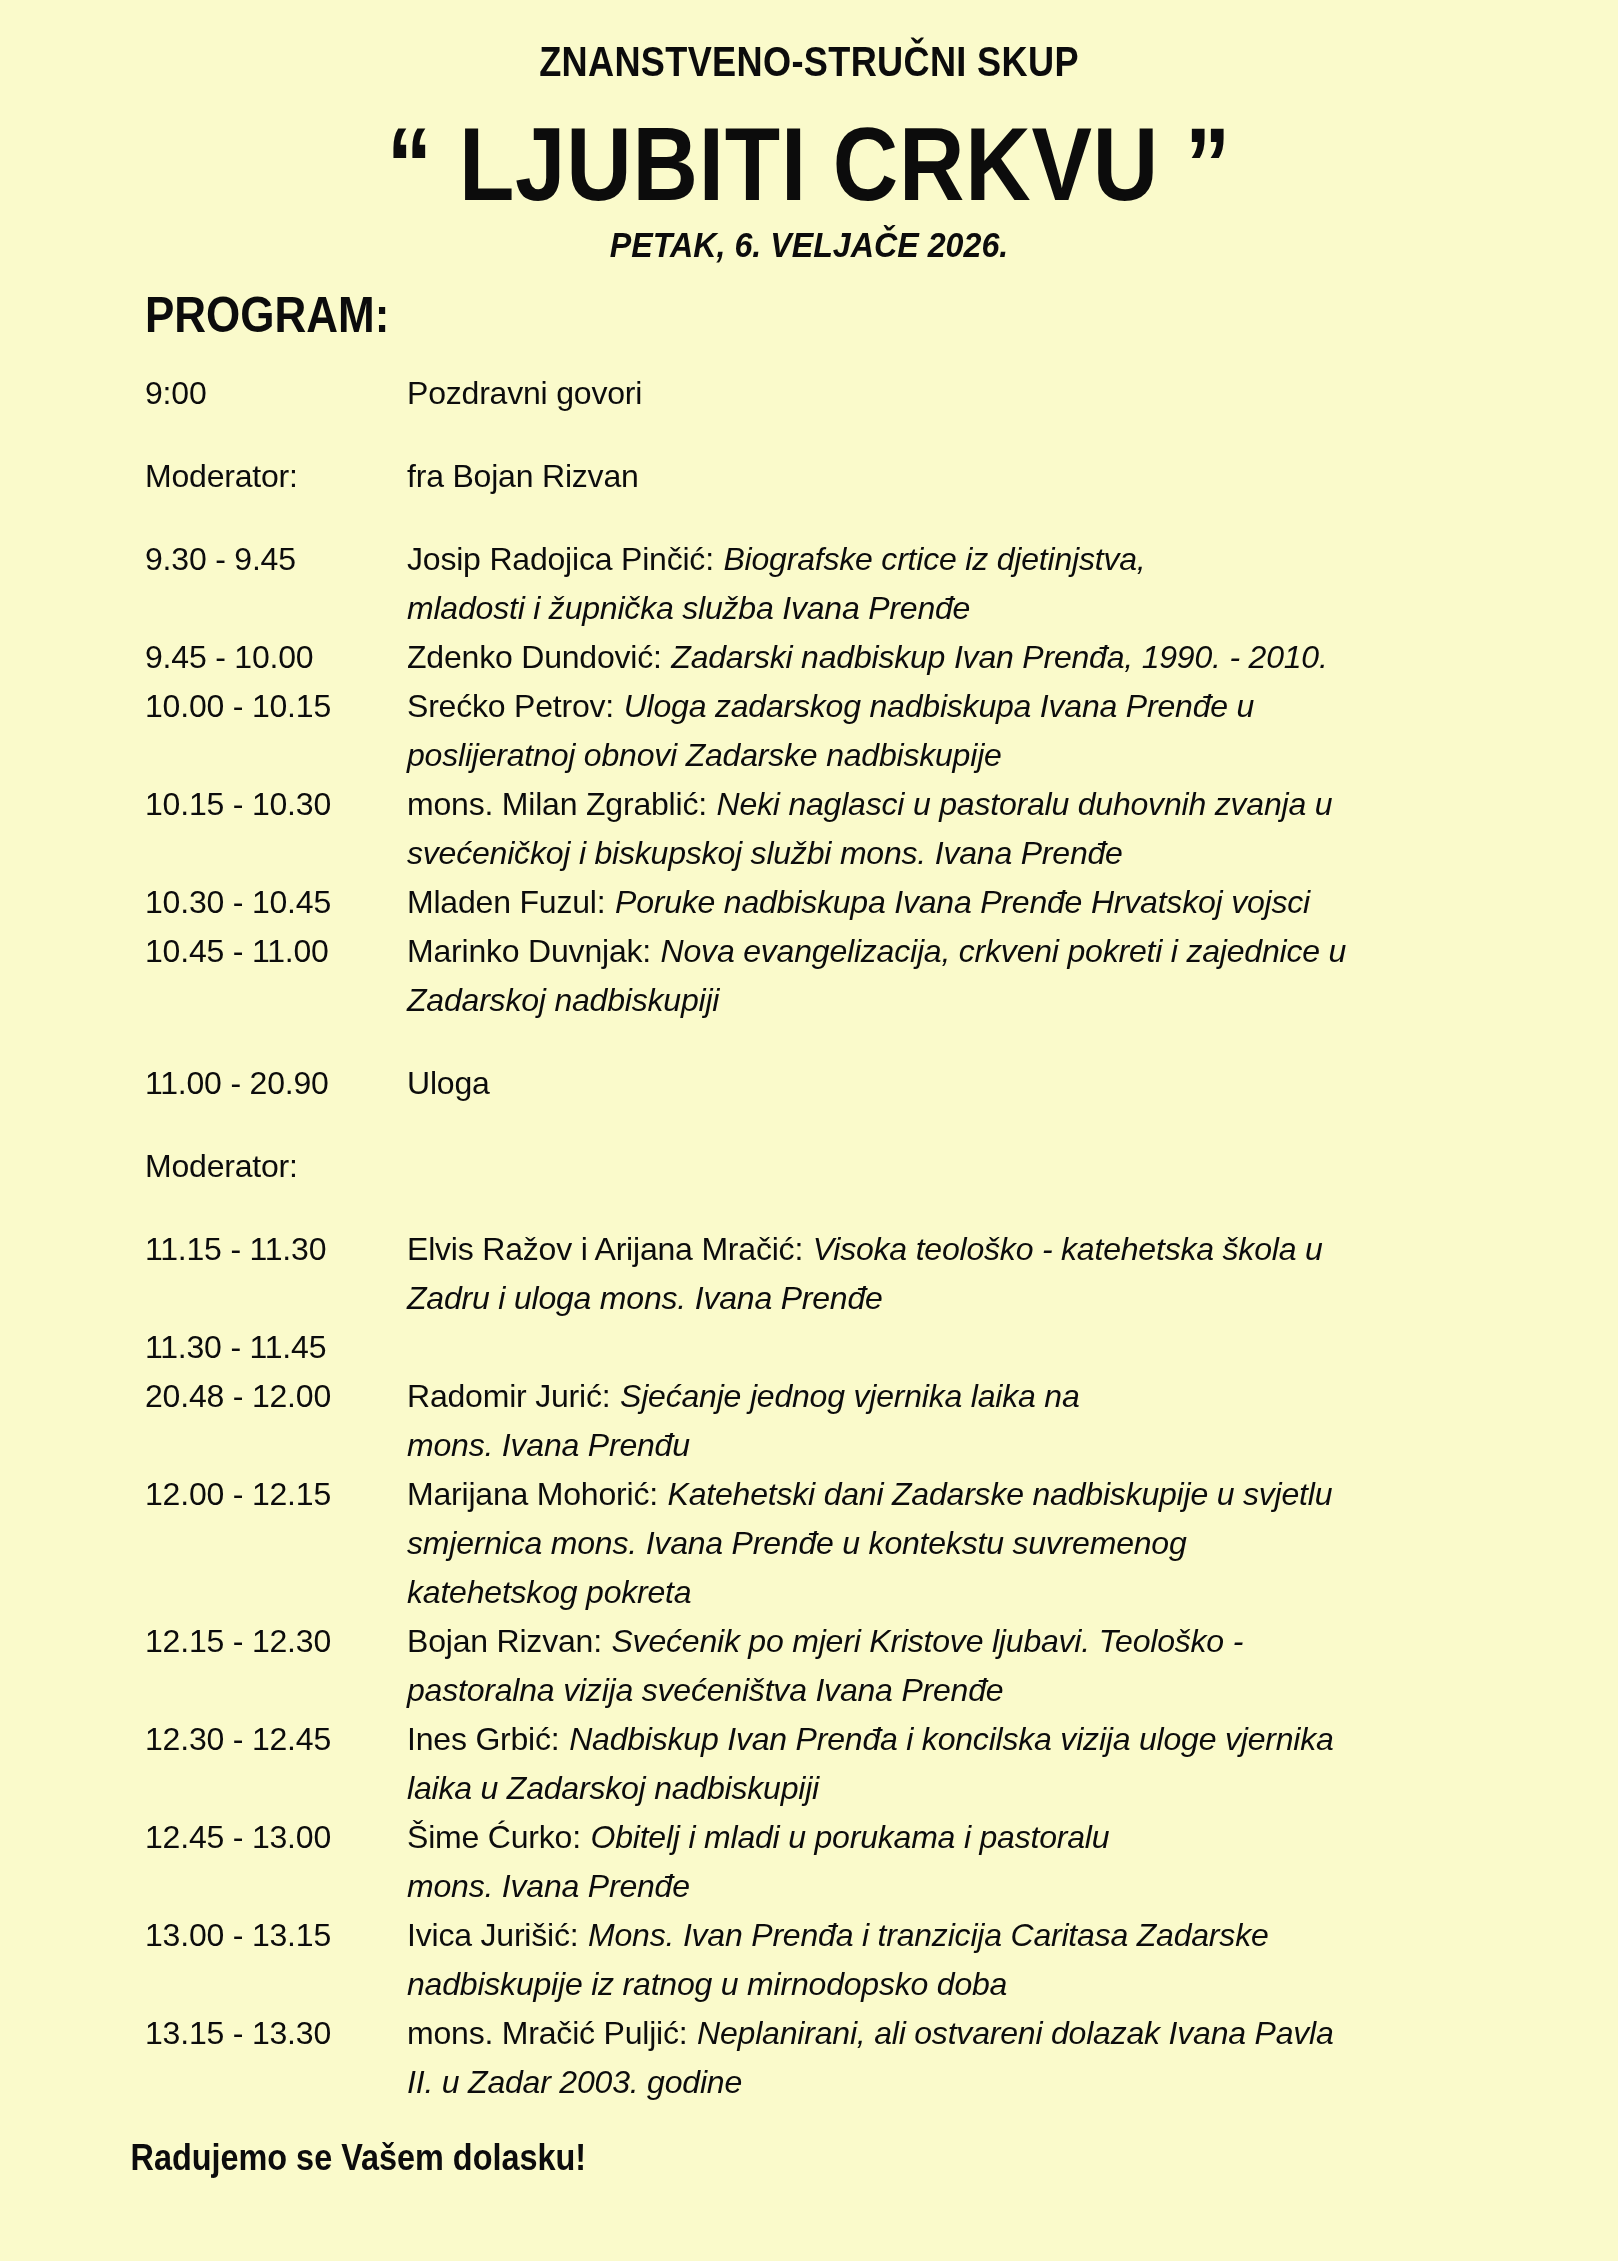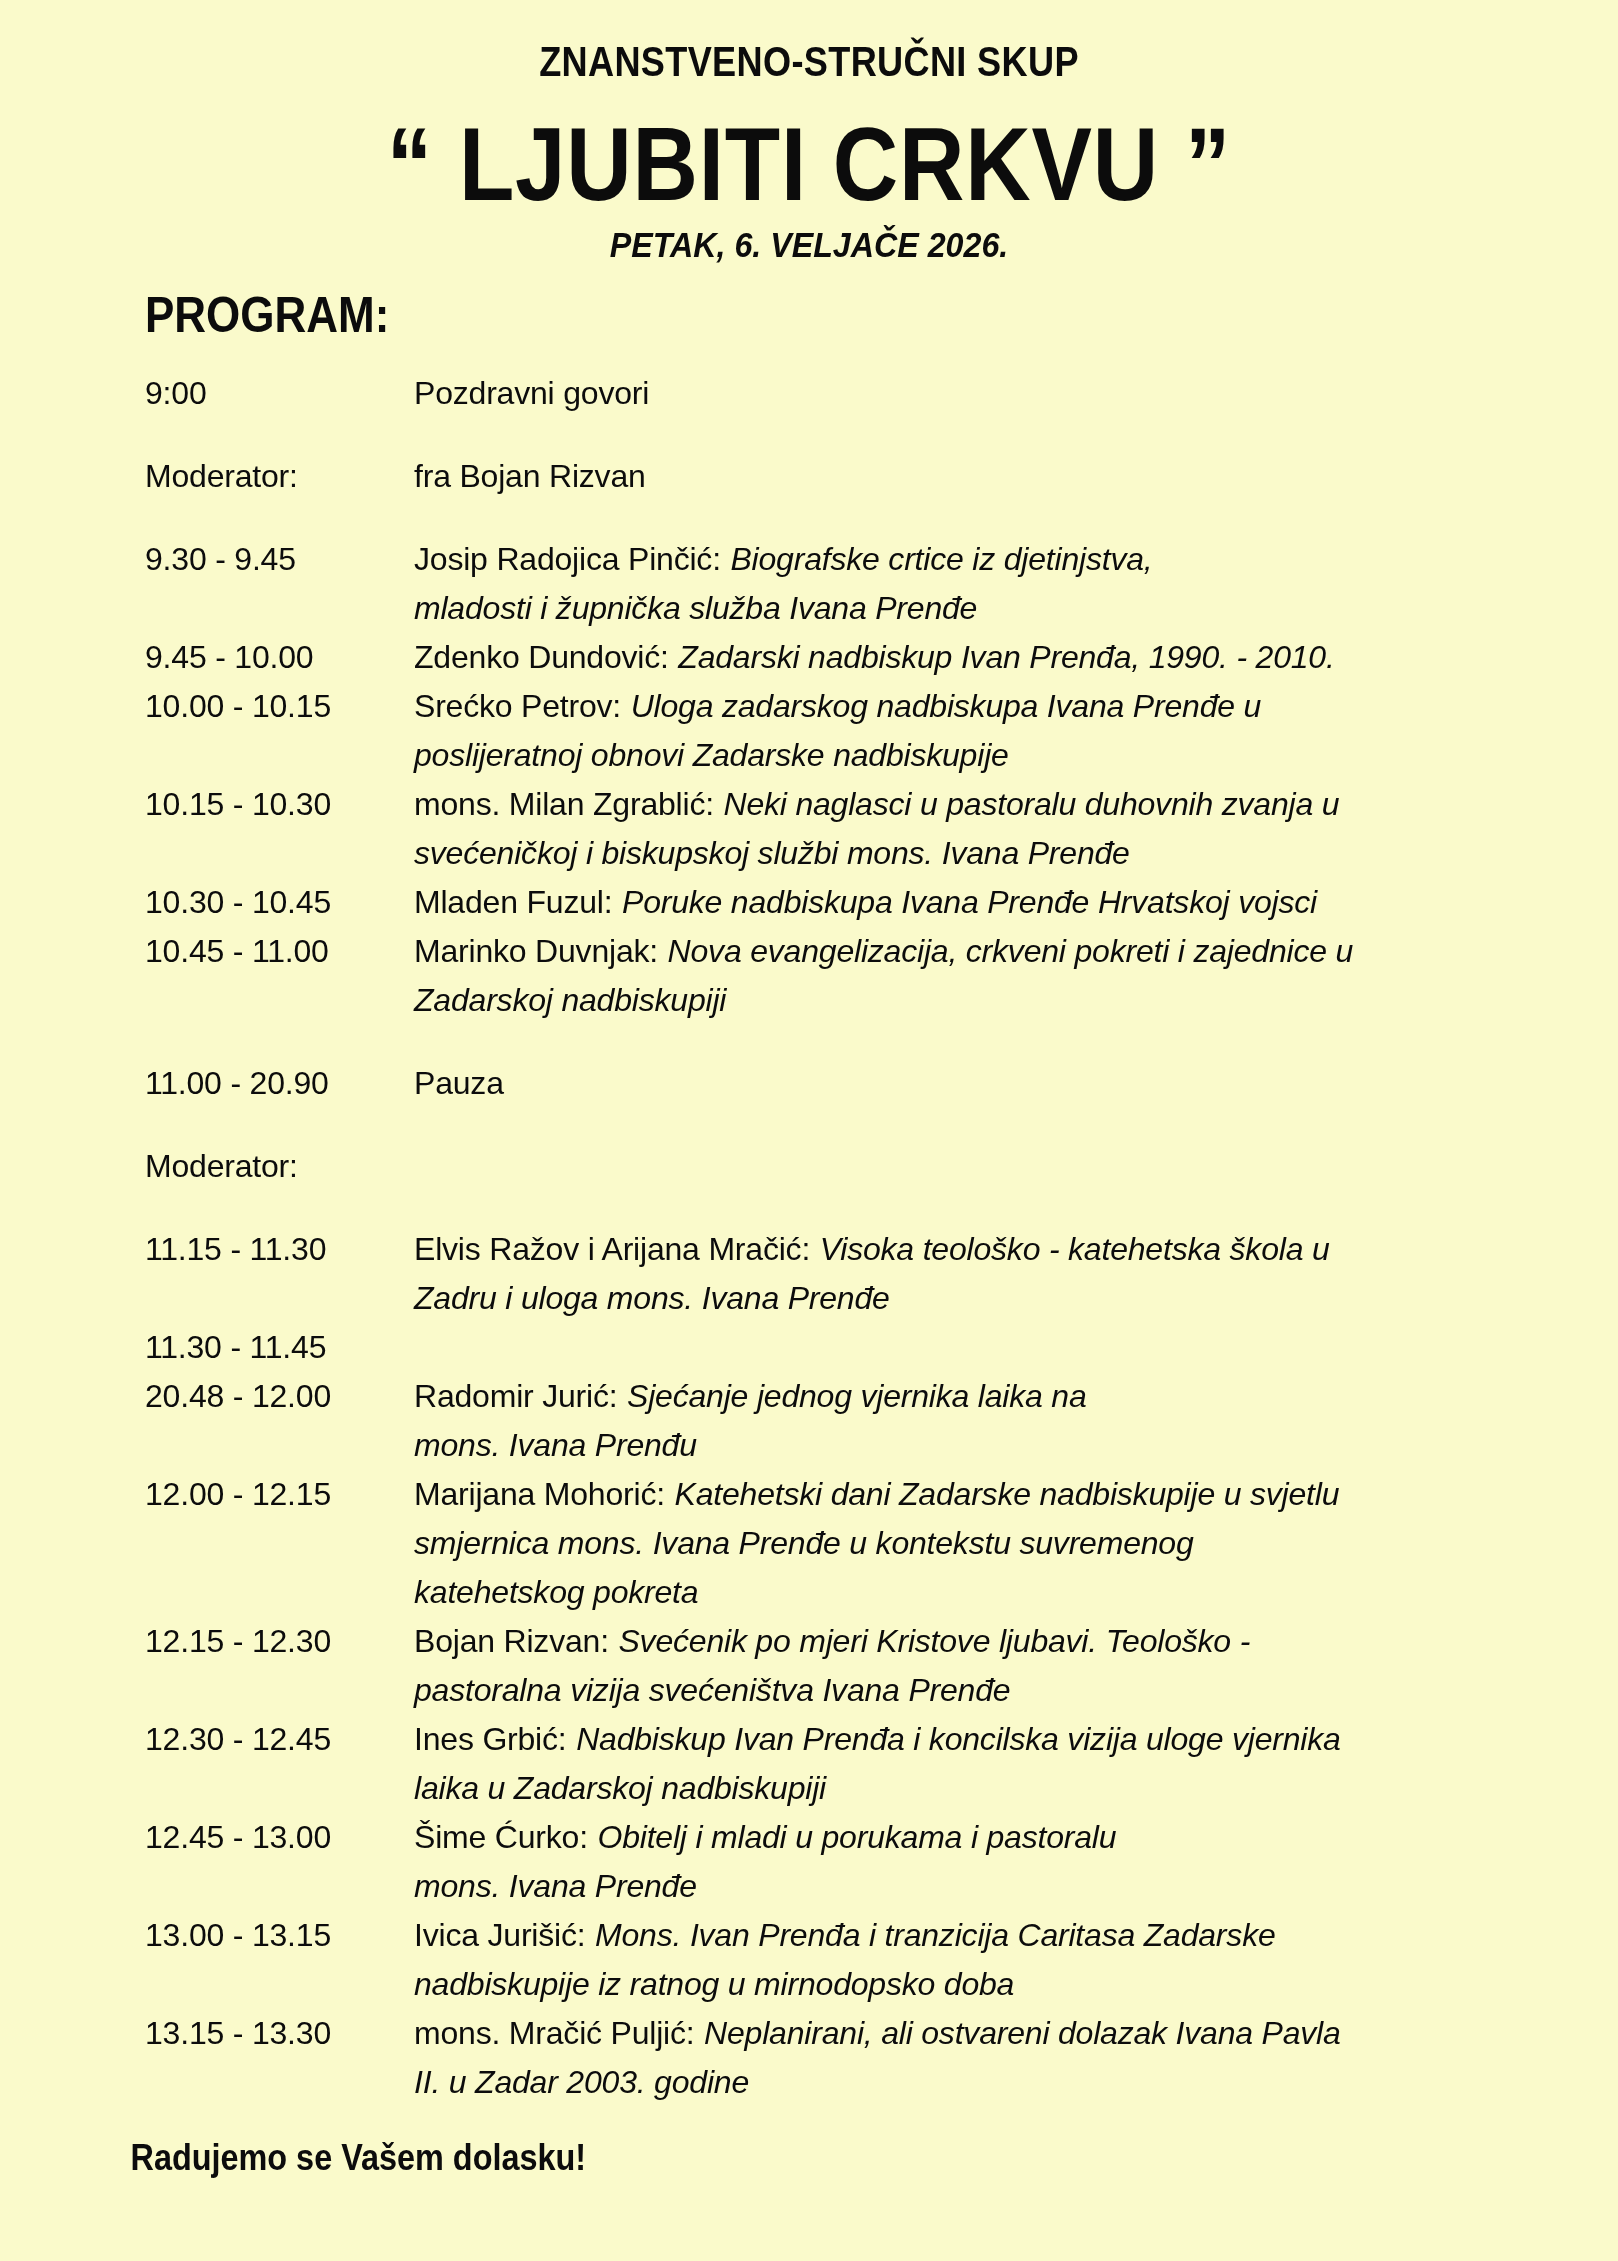--- a/index.html
+++ b/index.html
@@ -55,21 +55,20 @@
   }
   .schedule {
     display: block;
   }
   .row {
     display: grid;
     grid-template-columns: 262px 1fr;
     font-size: 32px;
     line-height: 49px;
     letter-spacing: -0.2px;
-    gap: 7px;
   }
   .row.spaced {
     margin-top: 34px;
   }
   .time-cell {
     white-space: nowrap;
   }
   .speaker {
     margin-right: 0.30em;
   }
@@ -139,21 +138,21 @@
     </div>
 
     <div class="row">
       <div class="time-cell">10.45 - 11.00</div>
       <div class="desc-cell"><span class="speaker">Marinko Duvnjak:</span><span class="talk-title">Nova evangelizacija, crkveni pokreti i zajednice u
 Zadarskoj nadbiskupiji</span></div>
     </div>
 
     <div class="row spaced">
       <div class="time-cell">11.00 - 20.90</div>
-      <div class="desc-cell"><span class="speaker">Pauza</span><span class="talk-title"></span></div>
+      <div class="desc-cell"><span class="speaker">Uloga</span><span class="talk-title"></span></div>
     </div>
 
     <div class="row spaced">
       <div class="time-cell">Moderator:</div>
     </div>
 
     <div class="row spaced">
       <div class="time-cell">11.15 - 11.30</div>
       <div class="desc-cell"><span class="speaker">Elvis Ražov i Arijana Mračić:</span><span class="talk-title">Visoka teološko - katehetska škola u
 Zadru i uloga mons. Ivana Prenđe</span></div>

